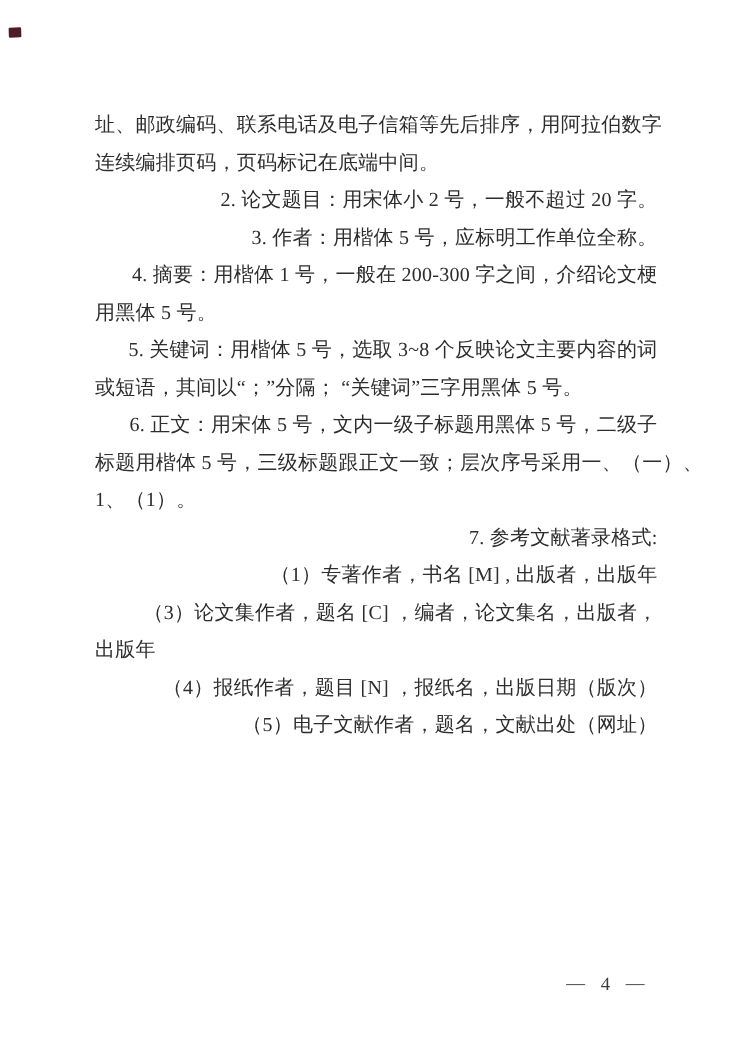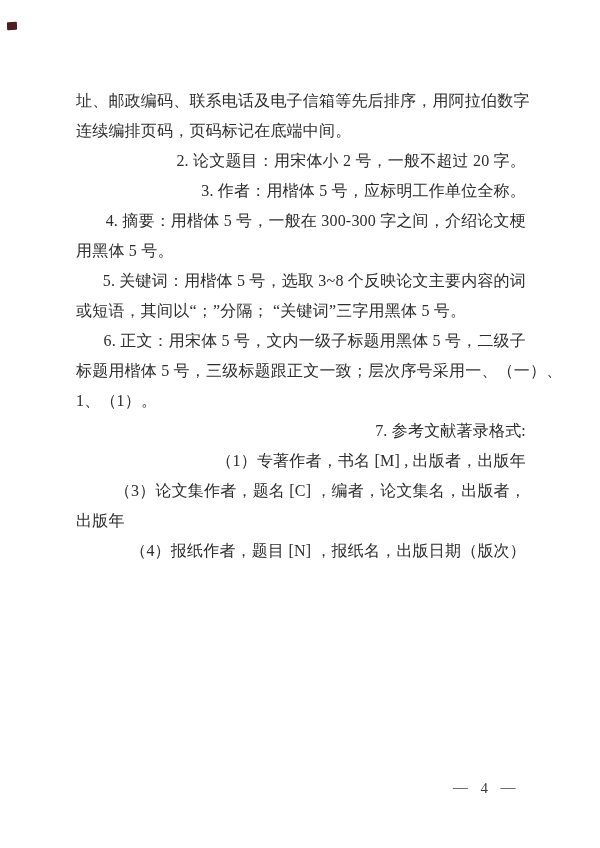--- a/index.html
+++ b/index.html
@@ -67,32 +67,33 @@
 
 <div class="page">
 
   <div class="scan-artifact"></div>
 
   <div class="body-text">
     <p class="line">址、邮政编码、联系电话及电子信箱等先后排序，用阿拉伯数字</p>
     <p class="line">连续编排页码，页码标记在底端中间。</p>
     <p class="line indent">2. 论文题目：用宋体小 2 号，一般不超过 20 字。</p>
     <p class="line indent">3. 作者：用楷体 5 号，应标明工作单位全称。</p>
-    <p class="line indent">4. 摘要：用楷体 5 号，一般在 300-300 字之间，介绍论文梗</p>
+    <p class="line indent">4. 摘要：用楷体 1 号，一般在 200-300 字之间，介绍论文梗</p>
     <p class="line">用黑体 5 号。</p>
     <p class="line indent">5. 关键词：用楷体 5 号，选取 3~8 个反映论文主要内容的词</p>
     <p class="line">或短语，其间以“；”分隔； “关键词”三字用黑体 5 号。</p>
     <p class="line indent">6. 正文：用宋体 5 号，文内一级子标题用黑体 5 号，二级子</p>
     <p class="line">标题用楷体 5 号，三级标题跟正文一致；层次序号采用一、（一）、</p>
     <p class="line">1、（1）。</p>
     <p class="line indent">7. 参考文献著录格式:</p>
     <p class="line indent">（1）专著作者，书名 [M] , 出版者，出版年</p>
     <p class="line indent">（3）论文集作者，题名 [C] ，编者，论文集名，出版者，</p>
     <p class="line">出版年</p>
     <p class="line indent">（4）报纸作者，题目 [N] ，报纸名，出版日期（版次）</p>
+    <p class="line indent">（5）电子文献作者，题名，文献出处（网址）</p>
   </div>
 
   <div class="footer">
     <span class="dash">—</span>
     <span class="num">4</span>
     <span class="dash">—</span>
   </div>
 
 </div>
 

